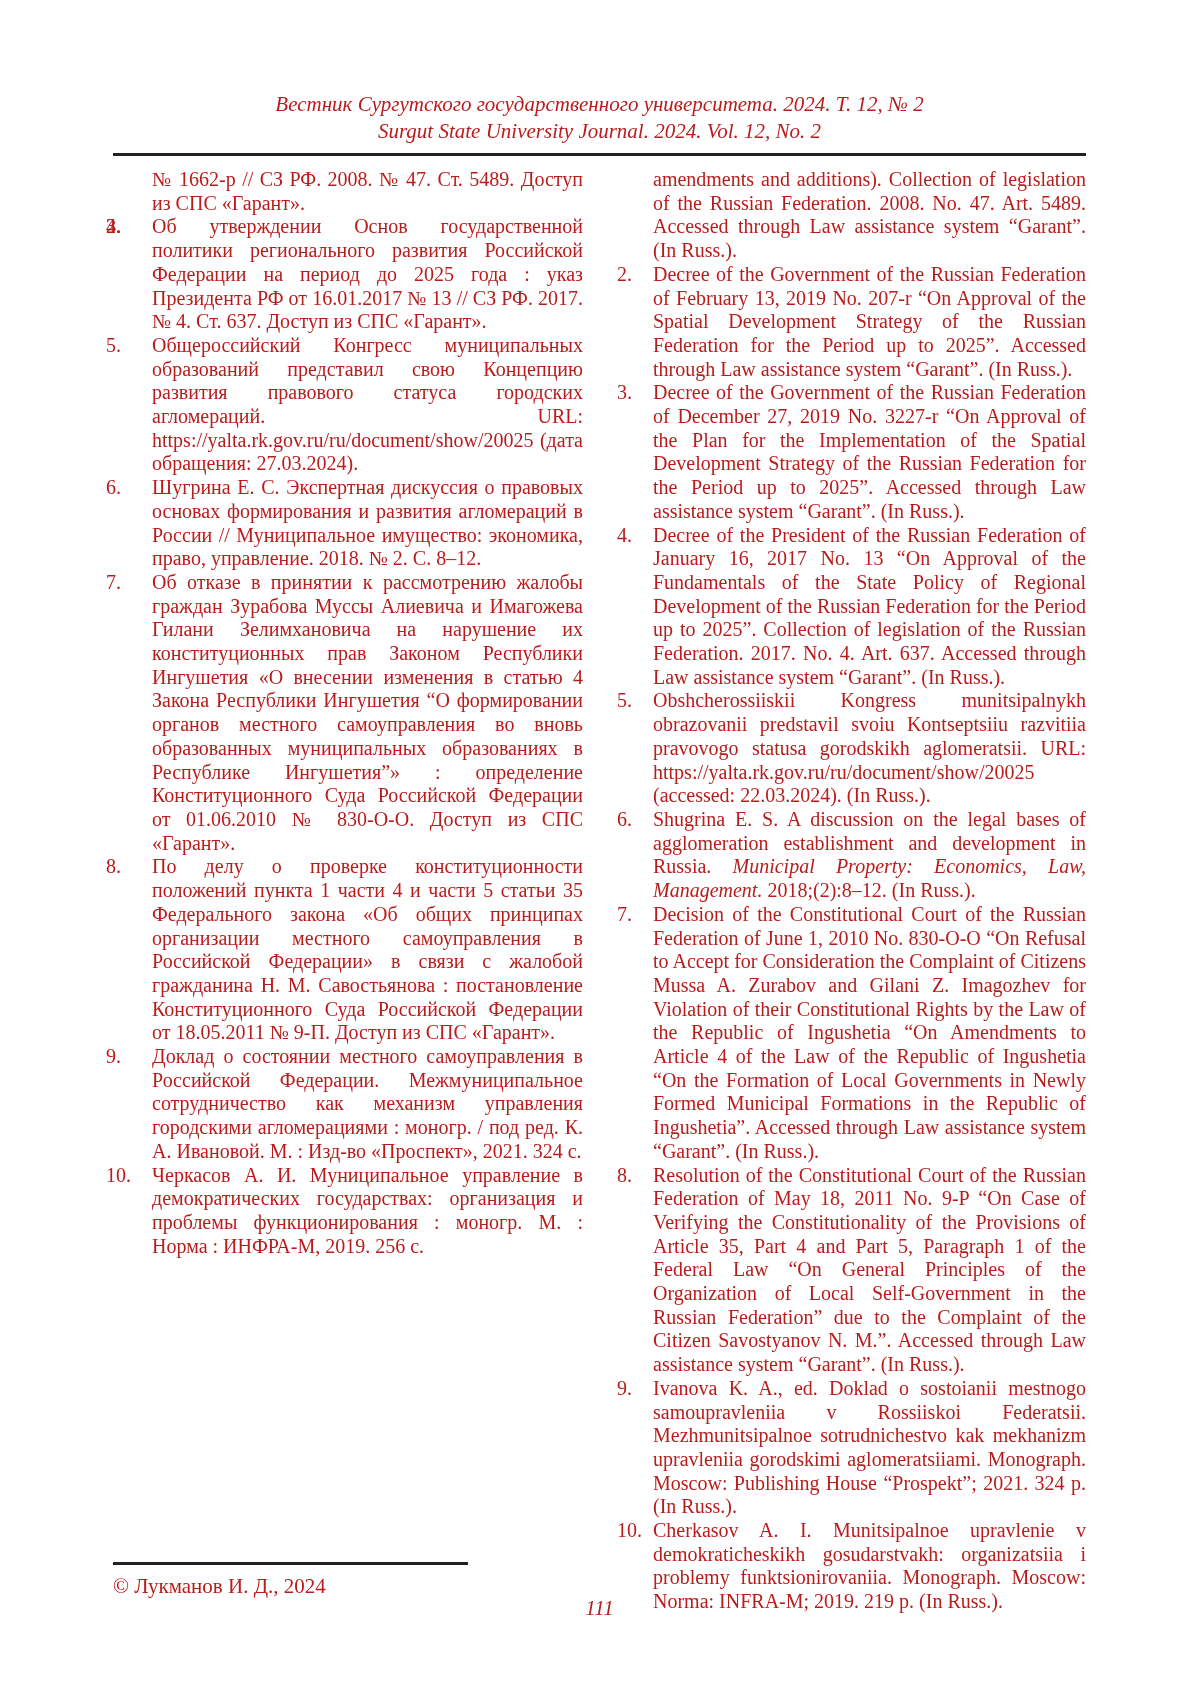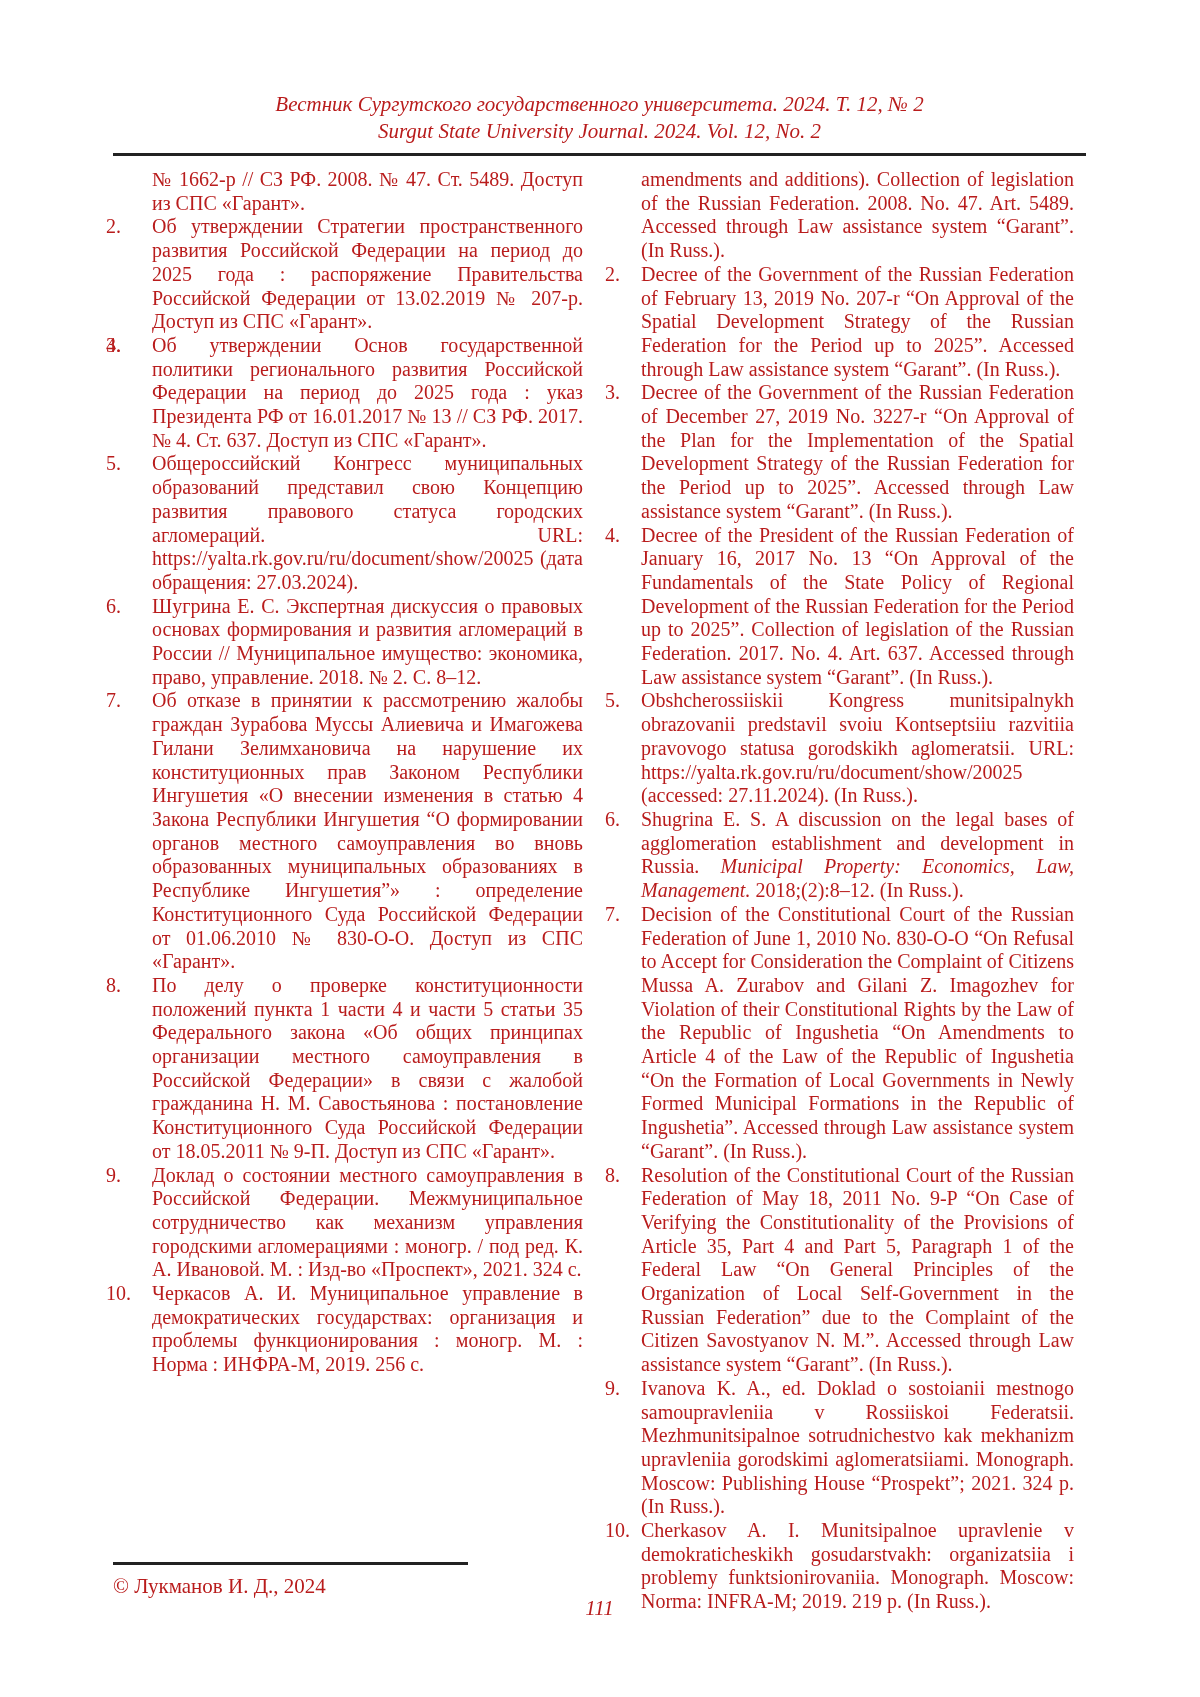--- a/index.html
+++ b/index.html
@@ -35,21 +35,21 @@
   .cols {
     position: absolute;
     top: 168px;
     left: 105px;
     width: 981px;
     display: flex;
     align-items: flex-start;
   }
   .col { margin: 0; padding: 0; list-style: none; font-family: Liberation Serif, serif; }
   .colL { width: 478px; }
-  .colR { width: 470px; margin-left: 21px; }
+  .colR { width: 470px; margin-left: 33px; }
   .ref {
     position: relative;
     padding-left: 47px;
     font-size: 20px;
     line-height: 23.7px;
     text-align: justify;
     overflow-wrap: break-word;
   }
   .colR .ref { padding-left: 37px; }
   .ref .num {
@@ -92,36 +92,36 @@
   <header class="hdr">
     <div>Вестник Сургутского государственного университета. 2024. Т. 12, № 2</div>
     <div>Surgut State University Journal. 2024. Vol. 12, No. 2</div>
   </header>
 
   <div class="hrule"></div>
 
   <main class="cols">
     <div class="col colL">
         <div class="ref"><span class="num"></span><span><span>№ 1662-р // СЗ РФ. 2008. № 47. Ст. 5489. Доступ из СПС «Гарант».</span></span></div>
-        <div class="ref"><span class="num">2.</span><span><span>Об утверждении Стратегии пространственного развития Российской Федерации на период до 2025 года : распоряжение Правительства Российской Федерации от 13.02.2019 № 207-р. Доступ из СПС «Гарант».</span></span></div>
+        <div class="ref"><span class="num">2.</span></div>
         <div class="ref"><span class="num">3.</span></div>
         <div class="ref"><span class="num">4.</span><span><span>Об утверждении Основ государственной политики регионального развития Российской Федерации на период до 2025 года : указ Президента РФ от 16.01.2017 № 13 // СЗ РФ. 2017. № 4. Ст. 637. Доступ из СПС «Гарант».</span></span></div>
         <div class="ref"><span class="num">5.</span><span><span>Общероссийский Конгресс муниципальных образований представил свою Концепцию развития правового статуса городских агломераций. URL: https://yalta.rk.gov.ru/ru/document/show/20025 (дата обращения: 27.03.2024).</span></span></div>
         <div class="ref"><span class="num">6.</span><span><span>Шугрина Е. С. Экспертная дискуссия о правовых основах формирования и развития агломераций в России // Муниципальное имущество: экономика, право, управление. 2018. № 2. С. 8–12.</span></span></div>
         <div class="ref"><span class="num">7.</span><span><span>Об отказе в принятии к рассмотрению жалобы граждан Зурабова Муссы Алиевича и Имагожева Гилани Зелимхановича на нарушение их конституционных прав Законом Республики Ингушетия «О внесении изменения в статью 4 Закона Республики Ингушетия “О формировании органов местного самоуправления во вновь образованных муниципальных образованиях в Республике Ингушетия”» : определение Конституционного Суда Российской Федерации от 01.06.2010 № 830-О-О. Доступ из СПС «Гарант».</span></span></div>
         <div class="ref"><span class="num">8.</span><span><span>По делу о проверке конституционности положений пункта 1 части 4 и части 5 статьи 35 Федерального закона «Об общих принципах организации местного самоуправления в Российской Федерации» в связи с жалобой гражданина Н. М. Савостьянова : постановление Конституционного Суда Российской Федерации от 18.05.2011 № 9-П. Доступ из СПС «Гарант».</span></span></div>
         <div class="ref"><span class="num">9.</span><span><span>Доклад о состоянии местного самоуправления в Российской Федерации. Межмуниципальное сотрудничество как механизм управления городскими агломерациями : моногр. / под ред. К. А. Ивановой. М. : Изд-во «Проспект», 2021. 324 с.</span></span></div>
         <div class="ref"><span class="num">10.</span><span><span>Черкасов А. И. Муниципальное управление в демократических государствах: организация и проблемы функционирования : моногр. М. : Норма : ИНФРА-М, 2019. 256 с.</span></span></div>
       </div>
     <div class="col colR">
         <div class="ref"><span class="num"></span><span><span>amendments and additions). Collection of legislation of the Russian Federation. 2008. No. 47. Art. 5489. Accessed through Law assistance system “Garant”. (In Russ.).</span></span></div>
         <div class="ref"><span class="num">2.</span><span><span>Decree of the Government of the Russian Federation of February 13, 2019 No. 207-r “On Approval of the Spatial Development Strategy of the Russian Federation for the Period up to 2025”. Accessed through Law assistance system “Garant”. (In Russ.).</span></span></div>
         <div class="ref"><span class="num">3.</span><span><span>Decree of the Government of the Russian Federation of December 27, 2019 No. 3227-r “On Approval of the Plan for the Implementation of the Spatial Development Strategy of the Russian Federation for the Period up to 2025”. Accessed through Law assistance system “Garant”. (In Russ.).</span></span></div>
         <div class="ref"><span class="num">4.</span><span><span>Decree of the President of the Russian Federation of January 16, 2017 No. 13 “On Approval of the Fundamentals of the State Policy of Regional Development of the Russian Federation for the Period up to 2025”. Collection of legislation of the Russian Federation. 2017. No. 4. Art. 637. Accessed through Law assistance system “Garant”. (In Russ.).</span></span></div>
-        <div class="ref"><span class="num">5.</span><span><span>Obshcherossiiskii Kongress munitsipalnykh obrazovanii predstavil svoiu Kontseptsiiu razvitiia pravovogo statusa gorodskikh aglomeratsii. URL: https://yalta.rk.gov.ru/ru/document/show/20025 (accessed: 27.11.2024). (In Russ.).</span></span></div>
+        <div class="ref"><span class="num">5.</span><span><span>Obshcherossiiskii Kongress munitsipalnykh obrazovanii predstavil svoiu Kontseptsiiu razvitiia pravovogo statusa gorodskikh aglomeratsii. URL: https://yalta.rk.gov.ru/ru/document/show/20025 (accessed: 22.03.2024). (In Russ.).</span></span></div>
         <div class="ref"><span class="num">6.</span><span><span>Shugrina E. S. A discussion on the legal bases of agglomeration establishment and development in Russia. </span><span class="it">Municipal Property: Economics, Law, Management. </span><span>2018;(2):8–12. (In Russ.).</span></span></div>
         <div class="ref"><span class="num">7.</span><span><span>Decision of the Constitutional Court of the Russian Federation of June 1, 2010 No. 830-O-O “On Refusal to Accept for Consideration the Complaint of Citizens Mussa A. Zurabov and Gilani Z. Imagozhev for Violation of their Constitutional Rights by the Law of the Republic of Ingushetia “On Amendments to Article 4 of the Law of the Republic of Ingushetia “On the Formation of Local Governments in Newly Formed Municipal Formations in the Republic of Ingushetia”. Accessed through Law assistance system “Garant”. (In Russ.).</span></span></div>
         <div class="ref"><span class="num">8.</span><span><span>Resolution of the Constitutional Court of the Russian Federation of May 18, 2011 No. 9-P “On Case of Verifying the Constitutionality of the Provisions of Article 35, Part 4 and Part 5, Paragraph 1 of the Federal Law “On General Principles of the Organization of Local Self-Government in the Russian Federation” due to the Complaint of the Citizen Savostyanov N. M.”. Accessed through Law assistance system “Garant”. (In Russ.).</span></span></div>
         <div class="ref"><span class="num">9.</span><span><span>Ivanova K. A., ed. Doklad o sostoianii mestnogo samoupravleniia v Rossiiskoi Federatsii. Mezhmunitsipalnoe sotrudnichestvo kak mekhanizm upravleniia gorodskimi aglomeratsiiami. Monograph. Moscow: Publishing House “Prospekt”; 2021. 324 p. (In Russ.).</span></span></div>
         <div class="ref"><span class="num">10.</span><span><span>Cherkasov A. I. Munitsipalnoe upravlenie v demokraticheskikh gosudarstvakh: organizatsiia i problemy funktsionirovaniia. Monograph. Moscow: Norma: INFRA-M; 2019. 219 p. (In Russ.).</span></span></div>
       </div>
   </main>
 
   <div class="frule"></div>
 

